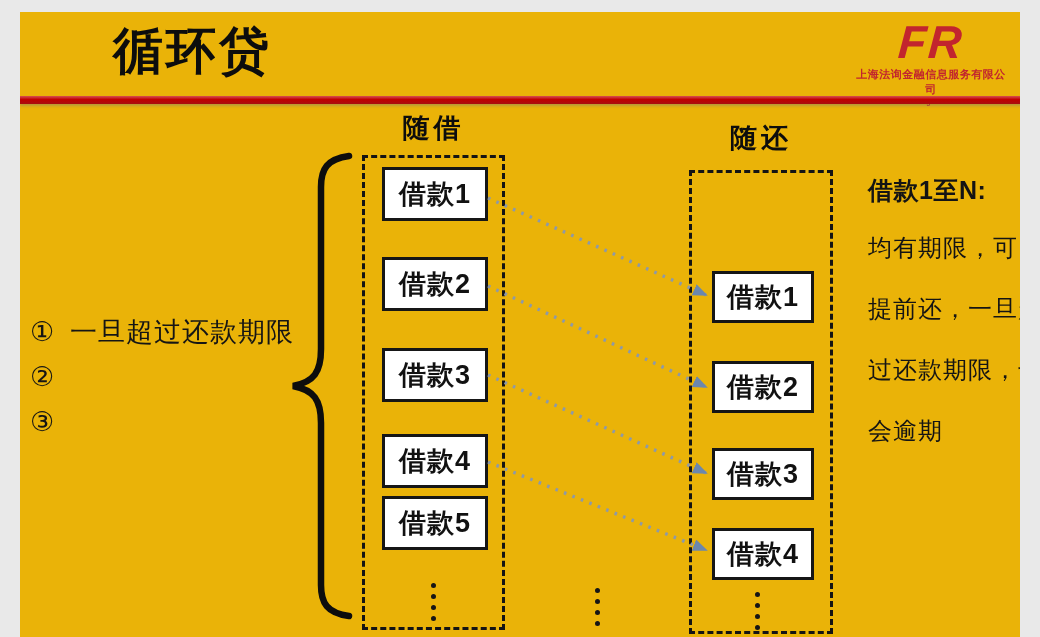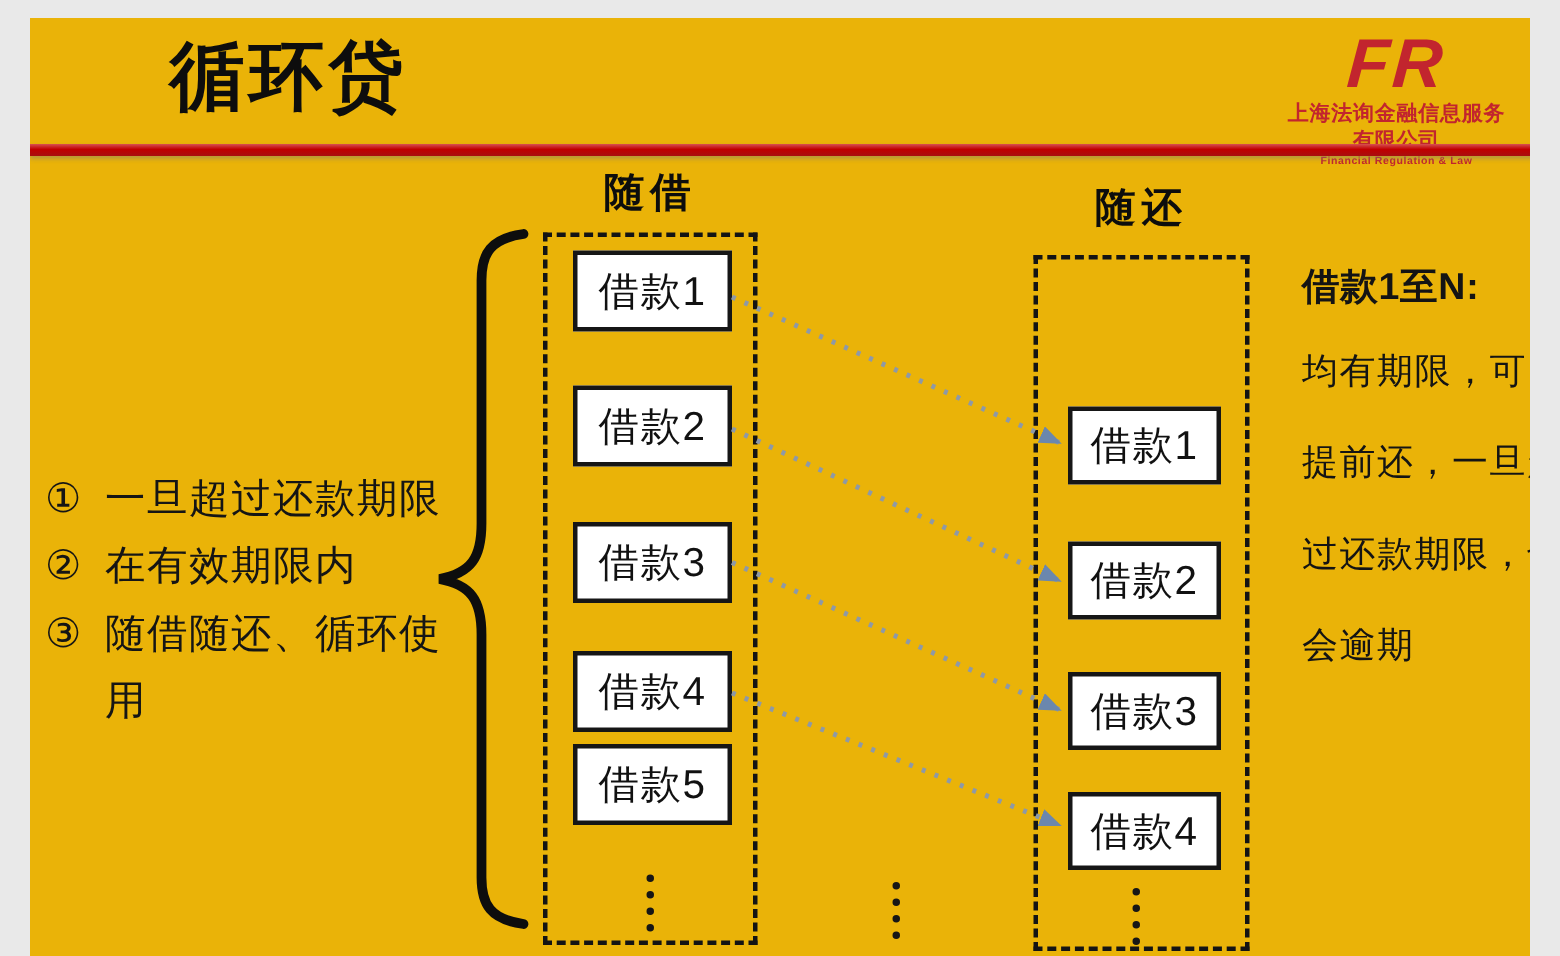--- a/index.html
+++ b/index.html
@@ -11,21 +11,21 @@
   
   .title{
     position:absolute;left:93px;top:6px;
     font-size:50px;font-weight:800;letter-spacing:3px;color:#0d0d0d;
   }
   .logo{position:absolute;right:14px;top:6px;width:150px;text-align:center;}
   .logo-fr{
     font-size:46px;font-weight:800;font-style:italic;line-height:48px;
     color:#c2252e;letter-spacing:2px;transform:skewX(-4deg);
   }
-  .logo-company{font-size:14px;font-weight:700;color:#c2252e;letter-spacing:.5px;margin-top:1px;}
+  .logo-company{font-size:11px;font-weight:700;color:#c2252e;letter-spacing:.5px;margin-top:1px;}
   .logo-tagline{font-size:7px;font-weight:600;color:#c2252e;letter-spacing:.4px;margin-top:1px;}
   .divider{
     position:absolute;left:0;top:84px;width:1040px;height:8px;
     background:linear-gradient(#d85050,#c00000 45%,#a80f0f);
     box-shadow:0 2px 3px rgba(120,120,120,.45);
   }
   
   .keypoints{position:absolute;left:10px;top:298px;width:285px;}
   .kp{display:flex;align-items:flex-start;font-size:27px;line-height:45px;color:#151515;}
   .kp-marker{flex:0 0 40px;}
@@ -38,21 +38,21 @@
     font-size:27px;font-weight:700;letter-spacing:4px;text-align:center;color:#0d0d0d;
   }
   .label-borrow{left:342px;top:98px;width:143px;}
   .label-repay{left:669px;top:108px;width:144px;}
   .dash-box{position:absolute;border:3px dashed #141414;background:transparent;}
   .box-borrow{left:342px;top:143px;width:137px;height:469px;}
   .box-repay{left:669px;top:158px;width:138px;height:458px;}
   .loan-box{
     position:absolute;background:#fff;border:3px solid #161616;
     display:flex;align-items:center;justify-content:center;
-    font-size:27px;letter-spacing:1px;color:#111;
+    font-size:27px;letter-spacing:1px;color:#111;font-weight:bold;
   }
   .loan-left{left:362px;width:100px;height:48px;}
   .loan-right{left:692px;width:96px;height:46px;}
   .l1{top:155px;} .l2{top:245px;} .l3{top:336px;} .l4{top:422px;} .l5{top:484px;}
   .r1{top:259px;} .r2{top:349px;} .r3{top:436px;} .r4{top:516px;}
   .v-ellipsis{
     position:absolute;width:0;height:38px;
     border-left:5px dotted #161616;
   }
   .ve-left{left:411px;top:571px;}
@@ -79,25 +79,23 @@
 
   <div class="divider"></div>
 
   <div class="keypoints">
     <div class="kp">
       <span class="kp-marker">①</span>
       <span class="kp-text">一旦超过还款期限</span>
     </div>
     <div class="kp">
       <span class="kp-marker">②</span>
-      <span class="kp-text">在有效期限内</span>
     </div>
     <div class="kp">
       <span class="kp-marker">③</span>
-      <span class="kp-text">随借随还、循环使用</span>
     </div>
   </div>
 
   <svg class="brace" width="68" height="468" viewBox="0 0 68 468">
     <path d="M61,4 C39,7 33,17 33,35 L33,197 C33,220 26,230 5,234
              C26,238 33,248 33,271 L33,433 C33,451 39,461 61,464" fill="none" stroke="#0d0d0d" stroke-width="6.5" stroke-linecap="round"></path>
   </svg>
 
   <div class="col-label label-borrow">随借</div>
   <div class="col-label label-repay">随还</div>

